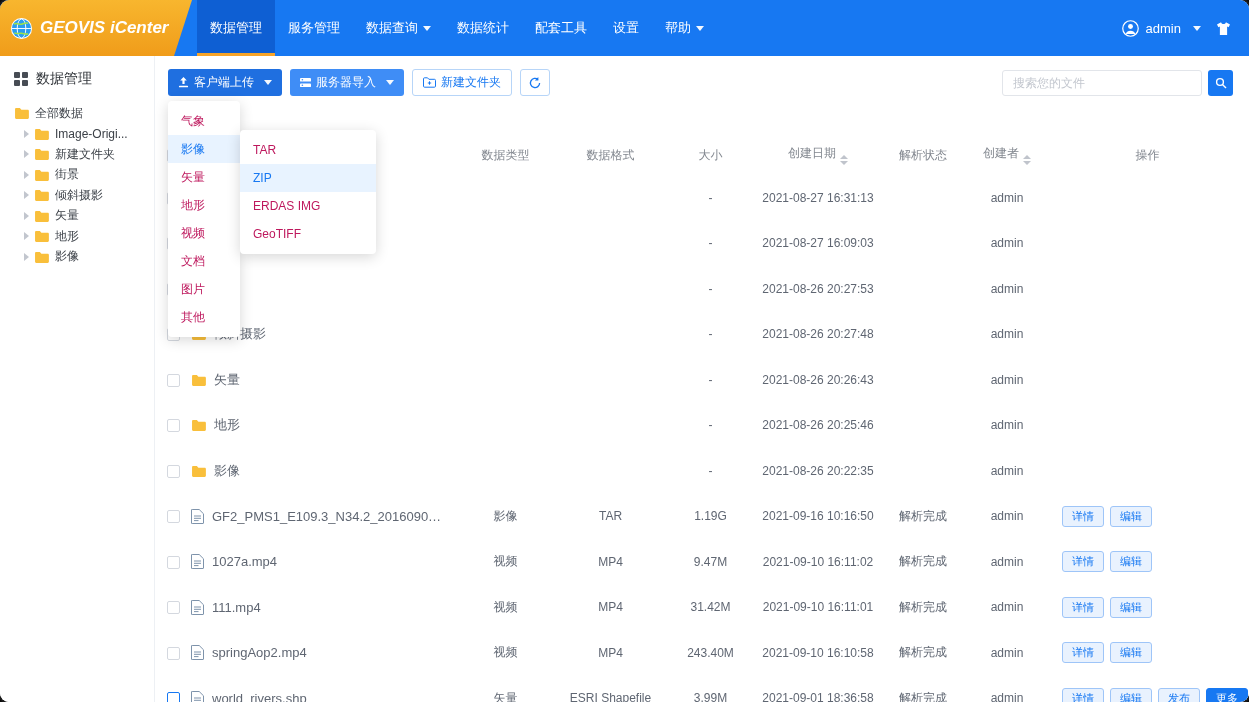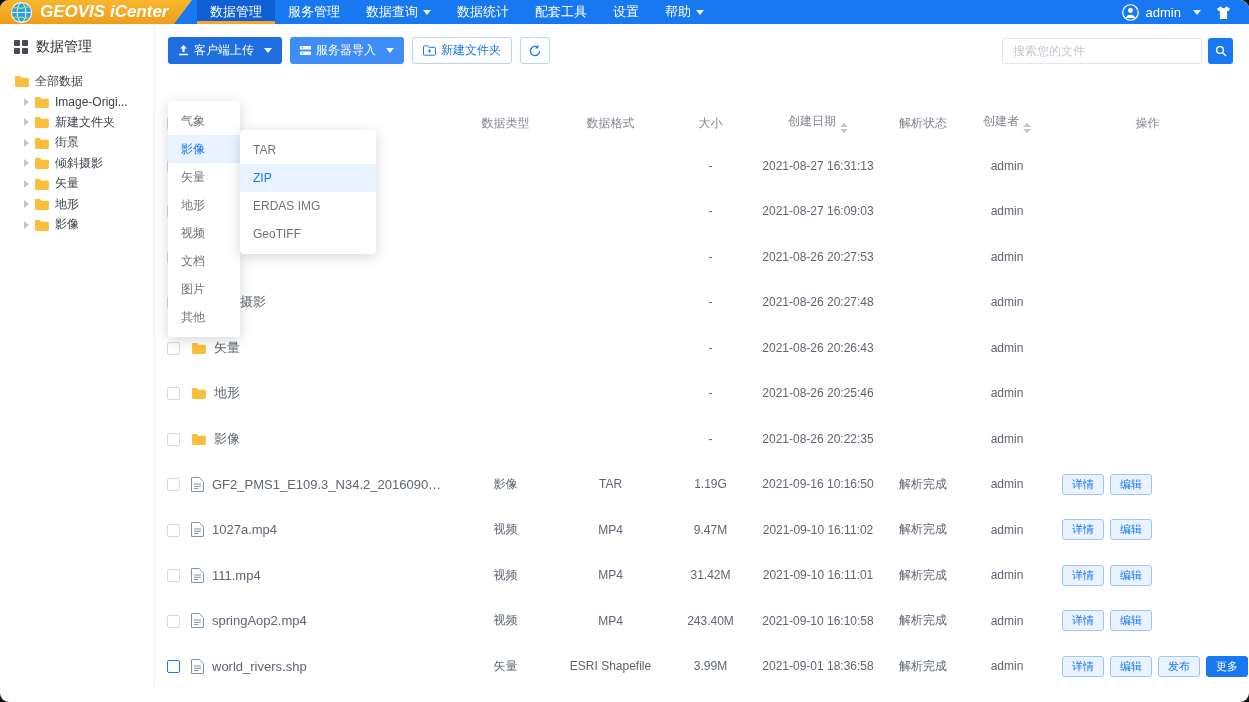--- a/index.html
+++ b/index.html
@@ -2,21 +2,21 @@
 <html><head>
 <meta charset="utf-8">
 <style>
   * { box-sizing: border-box; }
   body { margin: 0; background: #0a0a0a; font-family: "Liberation Sans", "DejaVu Sans", sans-serif;
          display: flex; justify-content: center; align-items: flex-start; }
   .window { width: 1249px; height: 702px; background: #fff; border-radius: 9px; overflow: hidden;
             position: relative; box-shadow: 0 0 0 2px #1a1a1a; }
 
   
-  .topbar { height: 24px; background: #1778f2; display: flex; align-items: stretch; color: #fff; text-align: center; }
+  .topbar { height: 56px; background: #1778f2; display: flex; align-items: stretch; color: #fff; text-align: center; }
   .logo { width: 192px; flex-shrink: 0; background: linear-gradient(180deg, #f8b62e, #f09c1a);
           clip-path: polygon(0 0, 100% 0, calc(100% - 18px) 100%, 0 100%);
           display: flex; align-items: center; gap: 7px; padding-left: 10px;
           font-weight: bold; font-style: italic; font-size: 17px; }
   .logo-globe { display: inline-flex; }
   .topnav { display: flex; margin-left: 5px; }
   .nav-item { display: flex; align-items: center; padding: 0 13px; font-size: 13px; cursor: pointer;
               position: relative; white-space: nowrap; }
   .nav-item.active { background: #0e5fd3; }
   .nav-item.active::after { content: ""; position: absolute; left: 0; right: 0; bottom: 0; height: 3px;
@@ -83,21 +83,21 @@
   .act-btn { height: 21px; padding: 0 9px; font-size: 11px; border: 1px solid #9ec5f8;
              background: #e9f2fe; color: #1778f2; border-radius: 3px; cursor: pointer;
              font-family: inherit; white-space: nowrap; }
   .act-btn.primary { background: #1778f2; border-color: #1778f2; color: #fff; }
 
   
   .dropdown { position: absolute; left: 168px; top: 101px; width: 72px; background: #fff;
               border-radius: 4px; box-shadow: 0 3px 14px rgba(0,0,0,.16); padding: 6px 0; z-index: 20; }
   .submenu { position: absolute; left: 240px; top: 130px; width: 136px; background: #fff;
              border-radius: 4px; box-shadow: 0 3px 14px rgba(0,0,0,.16); padding: 6px 0; z-index: 21; }
-  .menu-item { height: 28px; line-height: 28px; padding: 0 13px; font-size: 12px; color: #737373;
+  .menu-item { height: 28px; line-height: 28px; padding: 0 13px; font-size: 12px; color: #be185d;
                cursor: pointer; white-space: nowrap; }
   .menu-item.active { background: #e8f3ff; color: #1778f2; }
 </style>
 </head>
 <body>
 
 <div class="window">
 
   <header class="topbar">
     <div class="logo">

